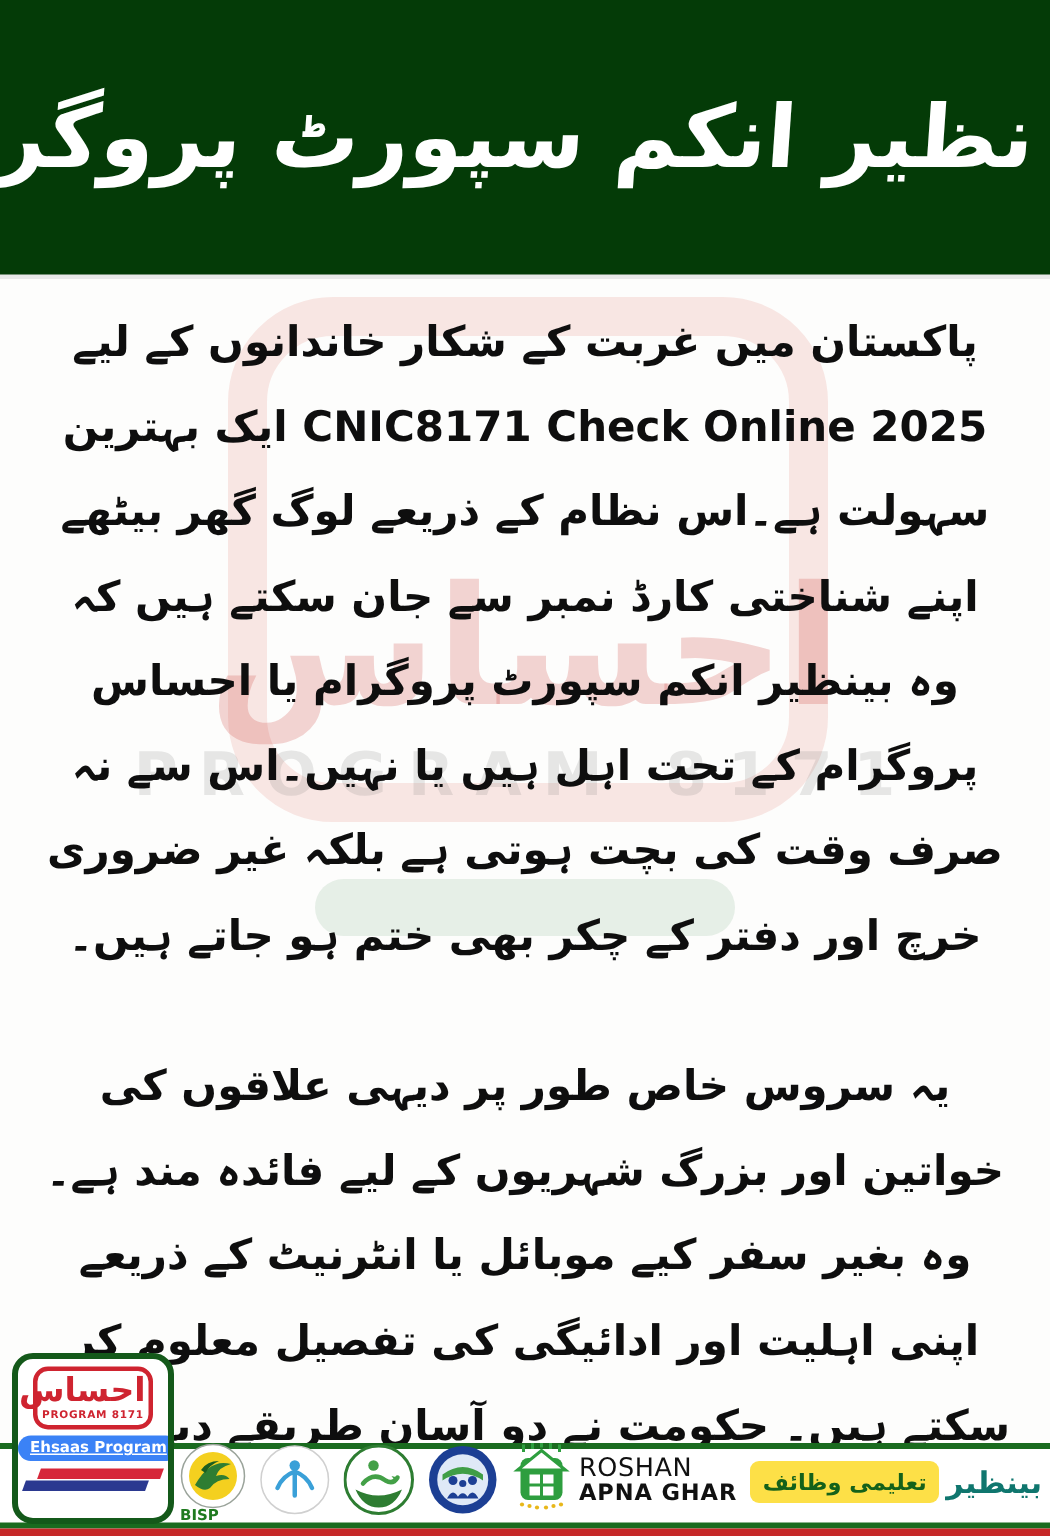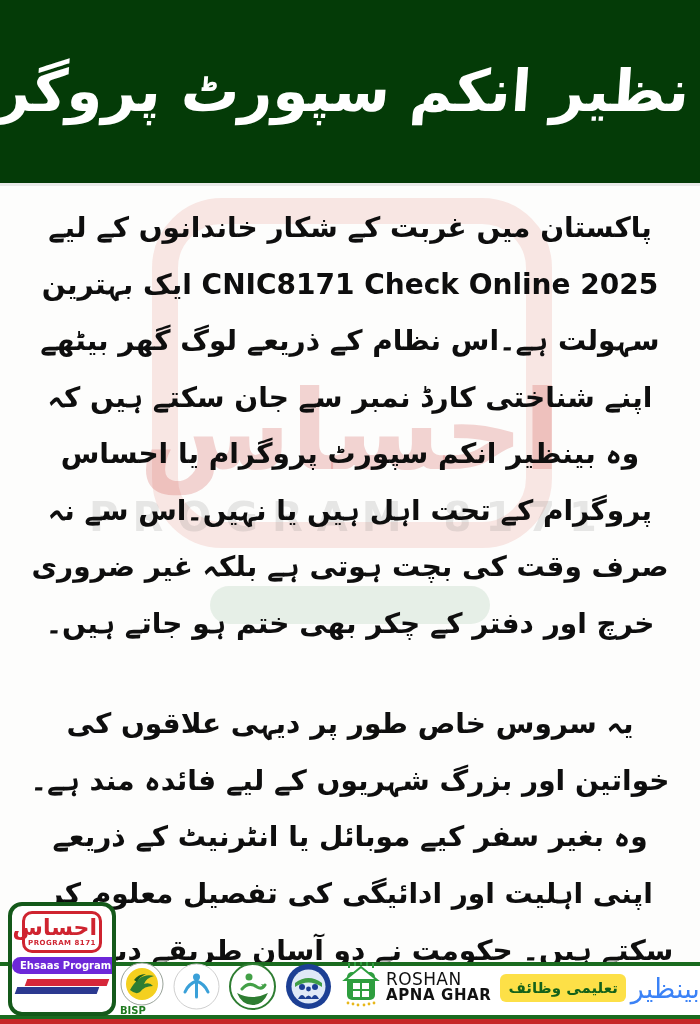--- a/index.html
+++ b/index.html
@@ -78,22 +78,22 @@
     z-index: 3; overflow: hidden; text-align: center;
   }
   .ehsaas-red-box {
     margin: 5px 10px 0 10px; border: 3px solid #cf2430; border-radius: 10px;
     padding: 2px 2px 3px 2px;
   }
   .ehsaas-urdu { color: #cf2430; font-size: 22px; font-weight: 800; line-height: 1.05; direction: rtl; }
   .ehsaas-program { color: #cf2430; font-size: 7px; font-weight: 800; letter-spacing: 0.5px; }
   .ehsaas-pill {
     margin: 4px auto 0 auto; width: fit-content;
-    background: #6d28d9; color: #ffffff; font-size: 10px; font-weight: 800;
-    padding: 3px 8px; border-radius: 10px; white-space: nowrap;
+    background: #3b82f6; color: #ffffff; font-size: 10px; font-weight: 800;
+    padding: 3px 8px; border-radius: 10px; white-space: nowrap; text-decoration: underline;
   }
   .ehsaas-stripe-red  { margin: 5px 4px 0 14px; height: 7px; background: #d6273a; transform: skewX(-20deg); }
   .ehsaas-stripe-blue { margin: 1px 14px 0 4px;  height: 7px; background: #2b3990; transform: skewX(-20deg); }
 
   
   .circle-logo { width: 47px; height: 47px; flex: 0 0 auto; display: flex; flex-direction: column; align-items: center; }
   .bisp-wrap { display: flex; flex-direction: column; flex: 0 0 auto; margin-top: 6px; }
   .bisp-label { font-size: 10px; font-weight: 800; color: #1f7a1f; line-height: 1; margin-top: -4px; }
 
   
@@ -105,21 +105,21 @@
   
   .badge-group { display: flex; align-items: center; gap: 5px; flex: 0 0 auto; margin-top: 4px; }
   .badge-yellow {
     background: #fde047; color: #14611a; font-weight: 800; font-size: 15px;
     padding: 5px 8px; border-radius: 6px; direction: rtl; white-space: nowrap;
   }
   .badge-green {
     background: #17812c; color: #ffffff; font-weight: 800; font-size: 15px;
     padding: 5px 9px; border-radius: 6px; direction: rtl; white-space: nowrap;
   }
-  .benazir-word { color: #3b82f6; font-weight: 400; font-size: 27px; direction: rtl; white-space: nowrap; }
+  .benazir-word { color: #0f766e; font-weight: 700; font-size: 20px; direction: rtl; white-space: nowrap; }
 </style>
 </head>
 <body>
 
 <div class="page">
 
   <div class="header">
     <div class="header-title">بے نظیر انکم سپورٹ پروگرام</div>
   </div>
 

